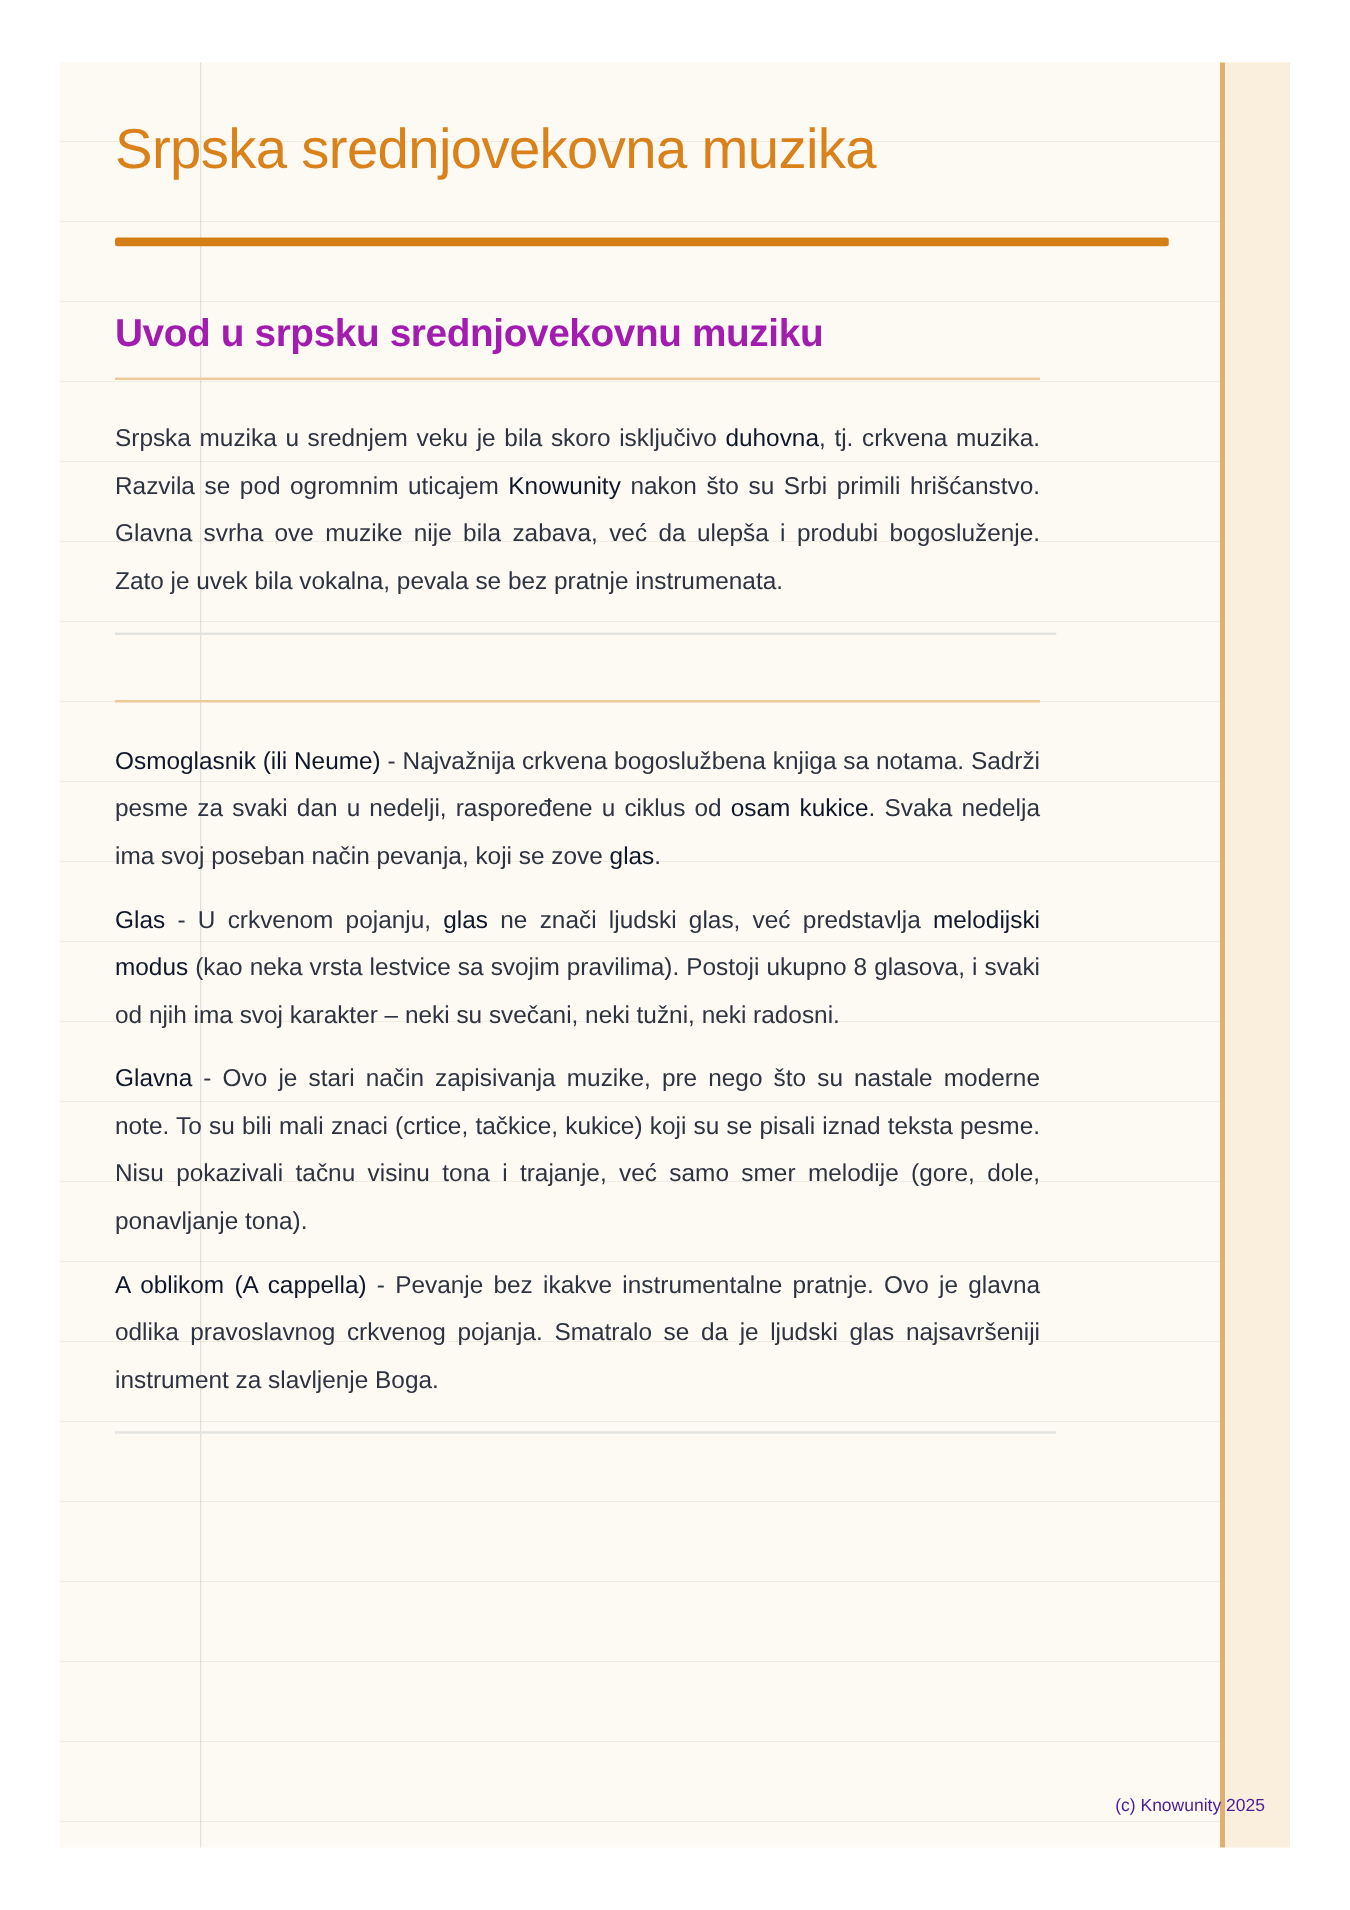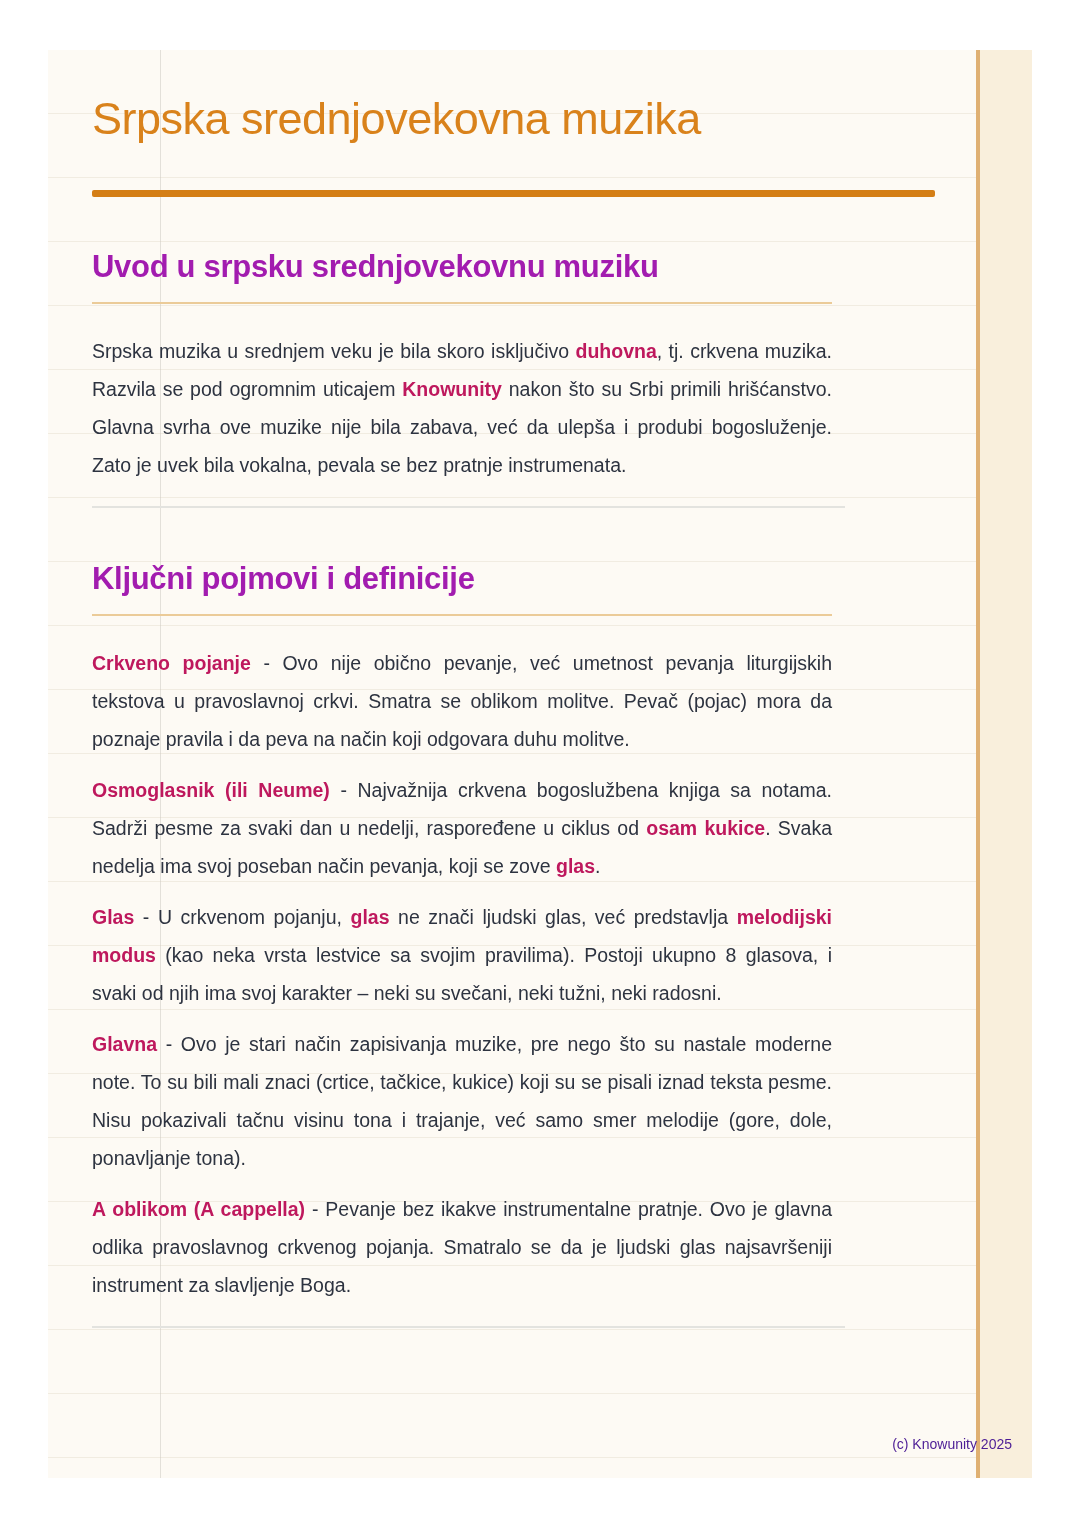--- a/index.html
+++ b/index.html
@@ -69,21 +69,21 @@
   }
   .paragraphs { margin-top: 28px; }
   p.body-par {
     width: 740px;
     font-size: 19.5px;
     line-height: 38px;
     color: #2d3340;
     text-align: justify;
     margin-bottom: 13px;
   }
-  p.body-par strong { font-weight: 700; color: #be185d; }
+  p.body-par strong { font-weight: 400; color: #0f172a; }
   .section-divider {
     width: 753px; height: 2px;
     margin-top: 22px;
     margin-bottom: 52px;
     background: #e3e3df;
   }
   .watermark {
     position: absolute;
     top: 1386px; right: 20px;
     font-size: 14px;
@@ -107,24 +107,22 @@
     <div>
   <section class="doc-section">
     <h2>Uvod u srpsku srednjovekovnu muziku</h2>
     <div class="heading-rule"></div>
     <div class="paragraphs">
             <p class="body-par">Srpska muzika u srednjem veku je bila skoro isključivo <strong>duhovna</strong>, tj. crkvena muzika. Razvila se pod ogromnim uticajem <strong>Knowunity</strong> nakon što su Srbi primili hrišćanstvo. Glavna svrha ove muzike nije bila zabava, već da ulepša i produbi bogosluženje. Zato je uvek bila vokalna, pevala se bez pratnje instrumenata.</p>
           </div>
   </section>
 <div class="section-divider"></div>
   <section class="doc-section">
-    <h2>Ključni pojmovi i definicije</h2>
     <div class="heading-rule"></div>
     <div class="paragraphs">
-            <p class="body-par"><strong>Crkveno pojanje</strong> - Ovo nije obično pevanje, već umetnost pevanja liturgijskih tekstova u pravoslavnoj crkvi. Smatra se oblikom molitve. Pevač (pojac) mora da poznaje pravila i da peva na način koji odgovara duhu molitve.</p>
             <p class="body-par"><strong>Osmoglasnik (ili Neume)</strong> - Najvažnija crkvena bogoslužbena knjiga sa notama. Sadrži pesme za svaki dan u nedelji, raspoređene u ciklus od <strong>osam kukice</strong>. Svaka nedelja ima svoj poseban način pevanja, koji se zove <strong>glas</strong>.</p>
             <p class="body-par"><strong>Glas</strong> - U crkvenom pojanju, <strong>glas</strong> ne znači ljudski glas, već predstavlja <strong>melodijski modus</strong> (kao neka vrsta lestvice sa svojim pravilima). Postoji ukupno 8 glasova, i svaki od njih ima svoj karakter – neki su svečani, neki tužni, neki radosni.</p>
             <p class="body-par"><strong>Glavna</strong> - Ovo je stari način zapisivanja muzike, pre nego što su nastale moderne note. To su bili mali znaci (crtice, tačkice, kukice) koji su se pisali iznad teksta pesme. Nisu pokazivali tačnu visinu tona i trajanje, već samo smer melodije (gore, dole, ponavljanje tona).</p>
             <p class="body-par"><strong>A oblikom (A cappella)</strong> - Pevanje bez ikakve instrumentalne pratnje. Ovo je glavna odlika pravoslavnog crkvenog pojanja. Smatralo se da je ljudski glas najsavršeniji instrument za slavljenje Boga.</p>
           </div>
   </section>
 <div class="section-divider"></div>
       </div>
   </div>
 

